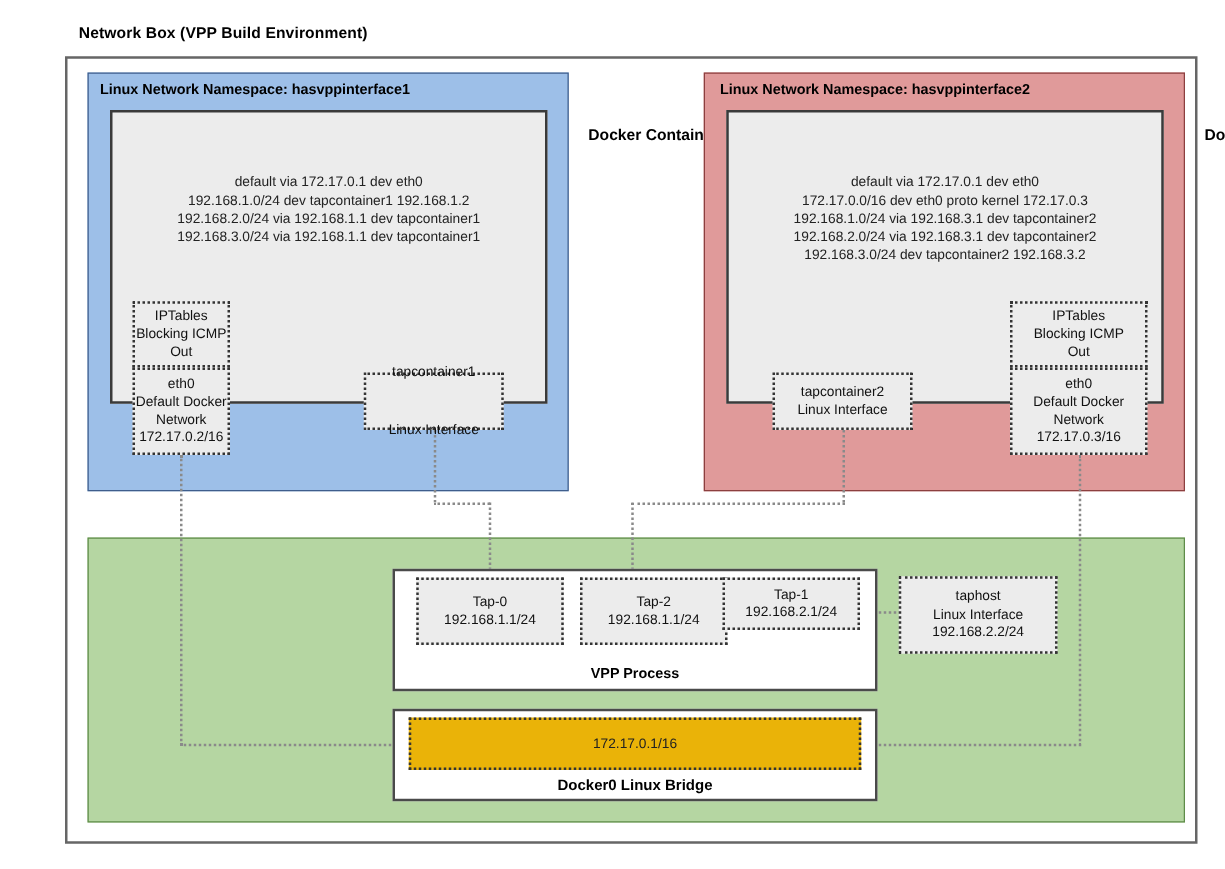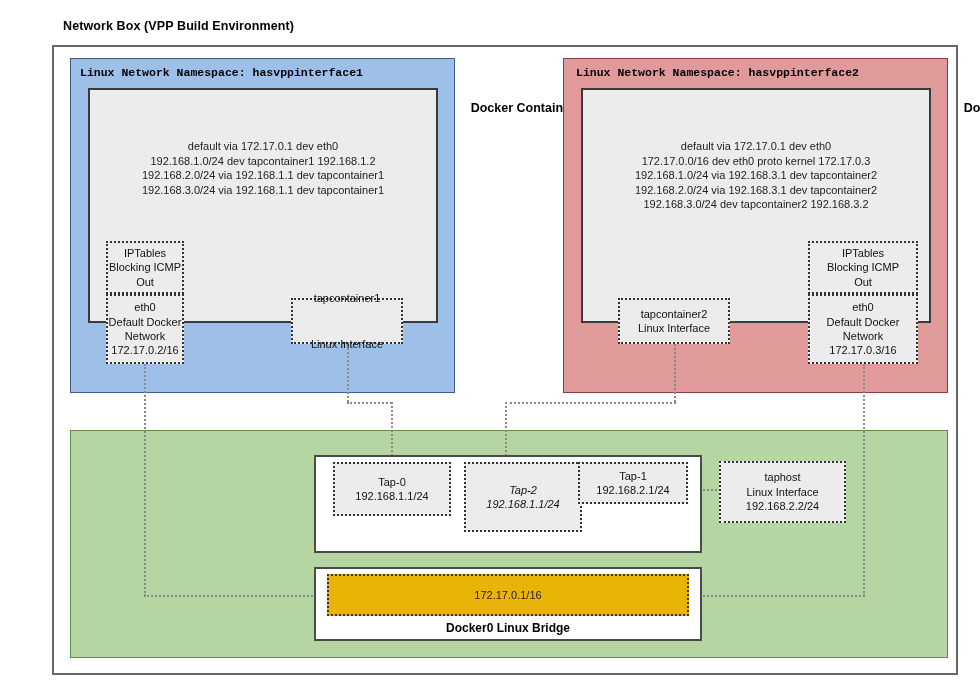--- a/index.html
+++ b/index.html
@@ -20,21 +20,21 @@
 
   
   .ns{ border:1px solid #4a4a4a; }
   .ns-blue{ left:70px; top:58px; width:385px; height:335px;
             background:#9dbfe8; border-color:#3f5e8c; }
   .ns-red { left:563px; top:58px; width:385px; height:335px;
             background:#e09a9a; border-color:#8c3f3f; }
   .ns-green{ left:70px; top:430px; width:878px; height:228px;
              background:#b5d6a2; border-color:#5f8c49; }
 
-  .ns-label{ font-size:11.5px; font-weight:bold; color:#000; white-space:nowrap;font-family:Liberation Mono, monospace; }
+  .ns-label{ font-size:11.5px; font-weight:bold; color:#000; white-space:nowrap; }
   .ns-label.blue{ left:80px; top:66px; }
   .ns-label.red { left:576px; top:66px; }
   .ns-label.green{ left:79px; top:638px; }
 
   
   .docker{
     background:#ececec; border:2px solid #3a3a3a;
   }
   .docker-left { left:88px; top:88px; width:350px; height:235px; }
   .docker-right{ left:581px; top:88px; width:350px; height:235px; }
@@ -73,21 +73,21 @@
   
   .vpp-box{
     left:314px; top:455px; width:388px; height:98px;
     background:#ffffff; border:2px solid #4a4a4a;
   }
   .vpp-title{
     left:314px; top:533px; width:388px; text-align:center;
     font-size:11.5px; font-weight:bold; color:#000;
   }
   .tap0{ left:333px; top:462px; width:118px; height:54px; }
-  .tap2{ left:464px; top:462px; width:118px; height:70px;font-style:italic; }
+  .tap2{ left:464px; top:462px; width:118px; height:54px; }
   .tap1{ left:578px; top:462px; width:110px; height:42px; }
   .taphost{ left:719px; top:461px; width:127px; height:62px; }
 
   
   .bridge-box{
     left:314px; top:567px; width:388px; height:74px;
     background:#ffffff; border:2px solid #4a4a4a;
   }
   .bridge-ip{
     left:327px; top:574px; width:362px; height:42px;
@@ -151,20 +151,21 @@
   <div class="abs ln-v" style="left:674px; top:344px; height:58px;"></div>
   <div class="abs ln-h" style="left:505px; top:402px; width:171px;"></div>
   <div class="abs ln-v" style="left:505px; top:402px; height:62px;"></div>
 
   <div class="abs ln-v" style="left:863px; top:364px; height:232px;"></div>
   <div class="abs ln-h" style="left:690px; top:595px; width:175px;"></div>
 
   <div class="abs ln-h" style="left:686px; top:489px; width:35px;"></div>
 
   <div class="abs vpp-box"></div>
+  <div class="abs vpp-title">VPP Process</div>
 
   <div class="abs dbox tap0">
     <span>Tap-0</span>
     <span>192.168.1.1/24</span>
   </div>
   <div class="abs dbox tap2">
     <span>Tap-2</span>
     <span>192.168.1.1/24</span>
   </div>
   <div class="abs dbox tap1">

